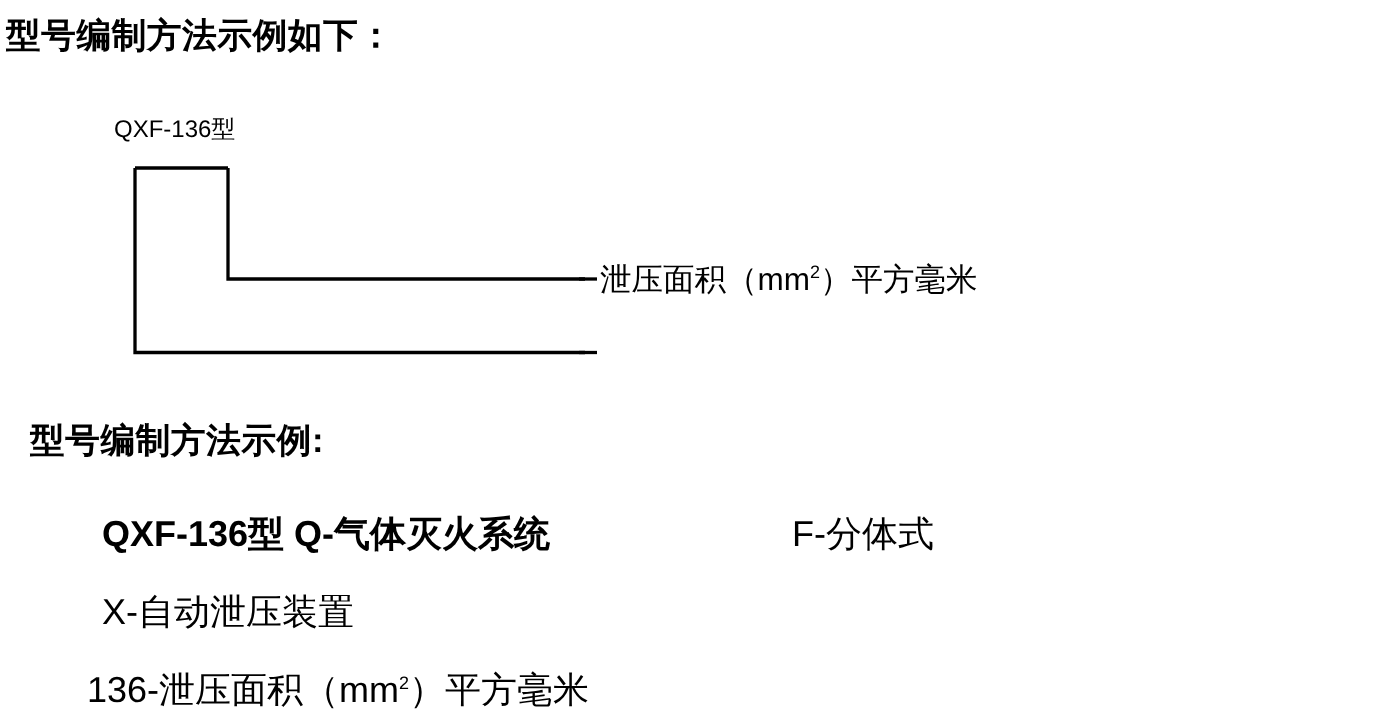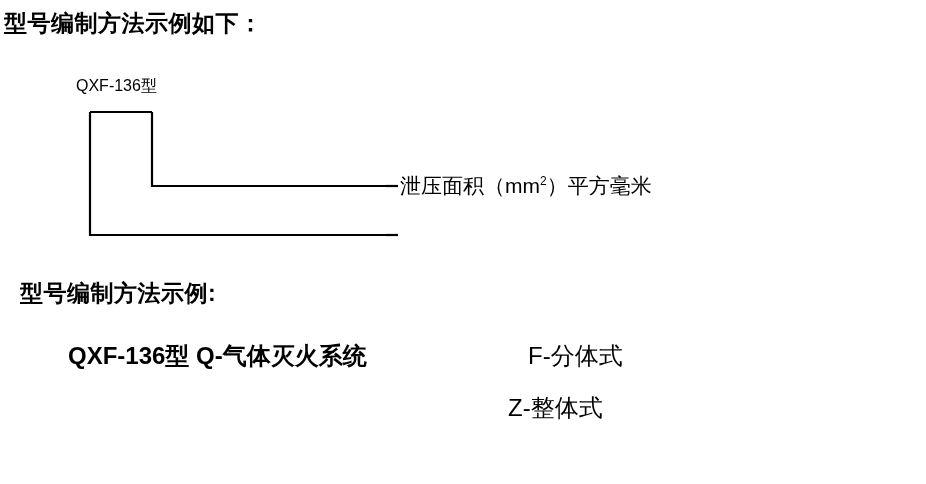--- a/index.html
+++ b/index.html
@@ -101,16 +101,17 @@
   </svg>
 
   <div class="desc" id="desc-1"><span>泄压面积（mm</span><sup class="sq">2</sup><span>）平方毫米</span></div>
 
 
   <div class="heading" id="title-mid">型号编制方法示例:</div>
 
   <div class="example-line" id="ex-row1-a">QXF-136型 Q-气体灭火系统</div>
   <div class="example-line" id="ex-row1-b">F-分体式</div>
 
-  <div class="example-line" id="ex-row2-b">Z-整体式</div>
+  <div class="example-line" id="ex-row2-a">X-自动泄压装置</div>
 
+  <div class="example-line" id="ex-row3-a"><span>136-泄压面积（mm</span><sup class="sq">2</sup><span>）平方毫米</span></div>
 
 </div>
 
 </body></html>

